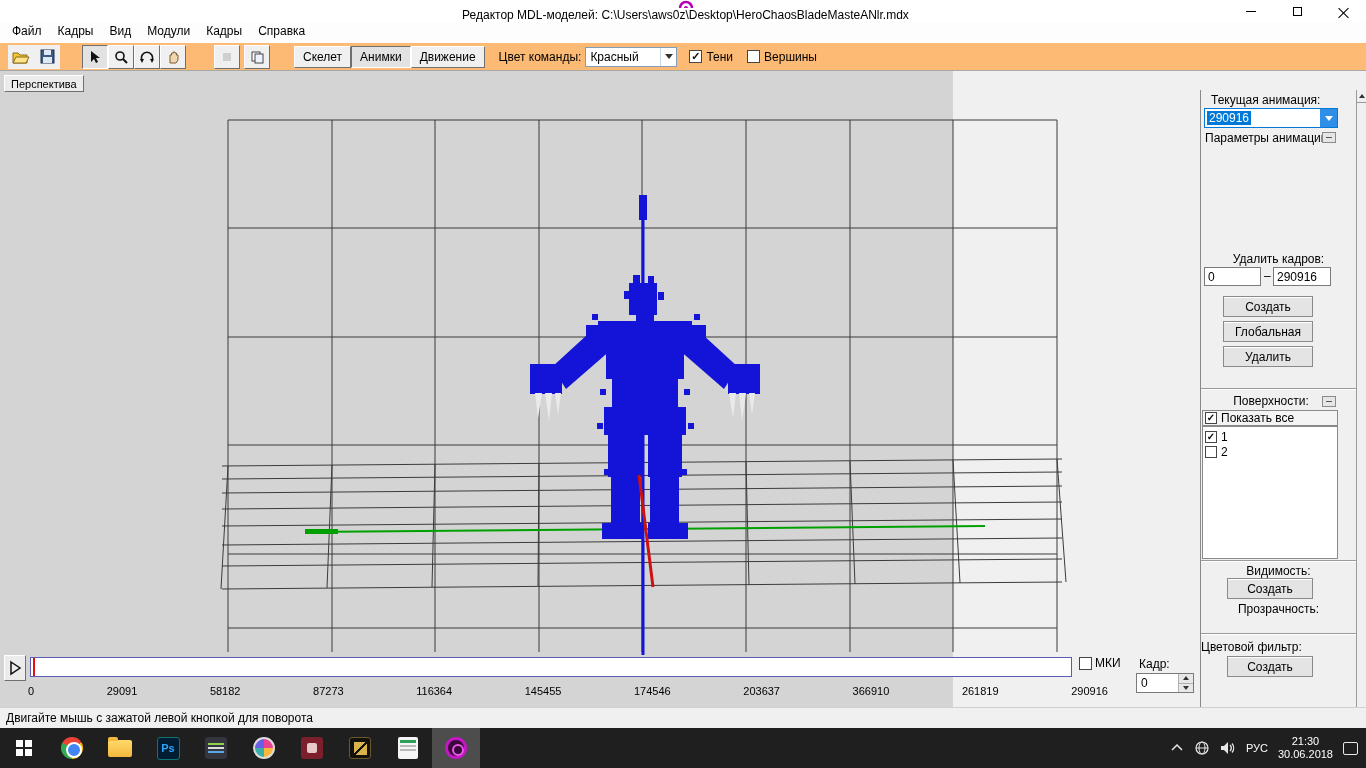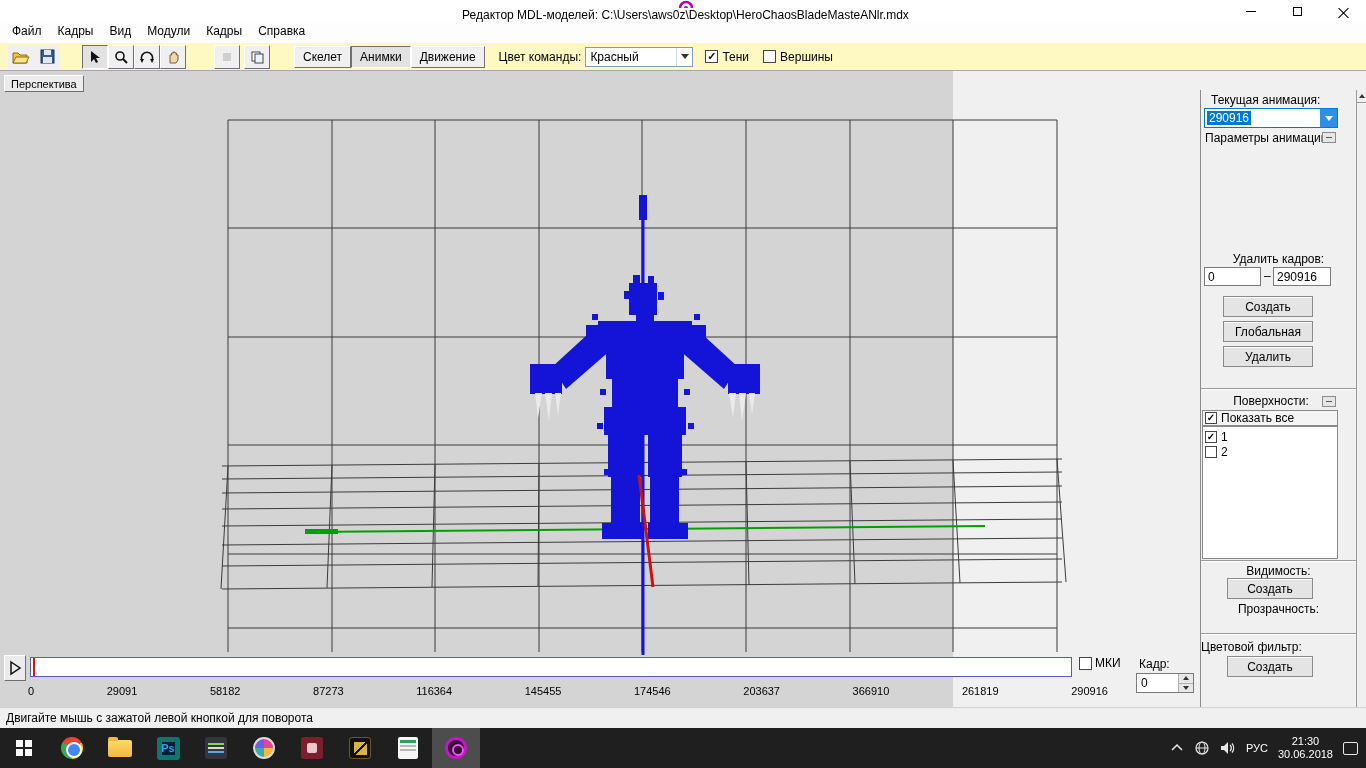--- a/index.html
+++ b/index.html
@@ -18,21 +18,21 @@
   .close-glyph { position:relative; width:11px; height:11px; }
   .close-glyph::before,.close-glyph::after { content:""; position:absolute; left:5px; top:0; width:1px; height:14px; background:#000; }
   .close-glyph::before { transform:rotate(45deg); }
   .close-glyph::after { transform:rotate(-45deg); }
 
   
   #menubar { left:0; top:22px; width:1366px; height:21px; background:#fdfdfd; display:flex; padding-left:4px; }
   .menu-item { padding:2px 8px; }
 
   
-  #toolbar { left:0; top:43px; width:1366px; height:28px; background:#fef9c3; border-bottom:1px solid #a8a8a8; display:flex; align-items:center; }
+  #toolbar { left:0; top:43px; width:1366px; height:28px; background:#fdba74; border-bottom:1px solid #a8a8a8; display:flex; align-items:center; }
   .icon-btn { width:26px; height:24px; display:flex; align-items:center; justify-content:center; background:#f0f0f0; }
   .bordered { border:1px solid; border-color:#ffffff #6f6f6f #6f6f6f #ffffff; }
   .pressed  { border:1px solid; border-color:#6f6f6f #ffffff #ffffff #6f6f6f; background:#e2e2e2; }
   .txt-btn { height:22px; padding:0 8px; display:flex; align-items:center; background:#f0f0f0; border:1px solid; border-color:#ffffff #6f6f6f #6f6f6f #ffffff; font-size:12px; }
   .txt-btn.pressed { border-color:#6f6f6f #ffffff #ffffff #6f6f6f; background:#e2e2e2; }
   .cb { width:13px; height:13px; background:#fff; border:1px solid #454545; display:inline-flex; align-items:center; justify-content:center; font-size:11px; line-height:1; font-weight:bold; color:#101010; }
   .combo { height:20px; background:#fff; border:1px solid #7f9db9; display:flex; align-items:center; position:relative; }
   .combo .combo-text { padding-left:4px; flex:1; }
   .combo .combo-arrow { width:16px; height:100%; display:flex; align-items:center; justify-content:center; border-left:1px solid #c8d8e8; }
   .tri-down { width:0; height:0; border-left:4px solid transparent; border-right:4px solid transparent; border-top:5px solid #333; }
@@ -84,21 +84,21 @@
   
   #taskbar { left:0; top:728px; width:1366px; height:40px; background:#1f1f1f; display:flex; align-items:center; color:#fff; }
   .tb-slot { width:48px; height:40px; display:flex; align-items:center; justify-content:center; }
   .tb-slot.active { background:#4d4d4d; }
   .win-logo { display:grid; grid-template-columns:7px 7px; grid-template-rows:7px 7px; gap:2px; }
   .win-logo i { background:#ffffff; display:block; }
   .chrome-icon { width:22px; height:22px; border-radius:50%; background:conic-gradient(from -60deg, #ea4335 0 120deg, #fbbc05 120deg 240deg, #34a853 240deg 360deg); position:relative; }
   .chrome-icon::after { content:""; position:absolute; left:5px; top:5px; width:12px; height:12px; border-radius:50%; background:#4285f4; border:2px solid #fff; }
   .folder-icon { width:24px; height:17px; background:linear-gradient(#ffd96b,#f4b83d); border-radius:2px; position:relative; }
   .folder-icon::before { content:""; position:absolute; left:0; top:-3px; width:10px; height:4px; background:#f4b83d; border-radius:2px 2px 0 0; }
-  .ps-icon { width:23px; height:23px; background:#001d33; border:5px solid #0f766e; border-radius:3px; color:#2fa3f7; font-weight:bold; font-size:11px; display:flex; align-items:center; justify-content:center; }
+  .ps-icon { width:23px; height:23px; background:#001d33; border:1px solid #0f766e; border-radius:3px; color:#2fa3f7; font-weight:bold; font-size:11px; display:flex; align-items:center; justify-content:center; }
   .editor-icon { width:22px; height:22px; background:#35353f; border-radius:3px; display:flex; flex-direction:column; justify-content:center; gap:2px; padding:3px; }
   .editor-icon i { display:block; height:2px; background:#8fd14f; }
   .editor-icon i:nth-child(2) { background:#dddddd; }
   .editor-icon i:nth-child(3) { background:#5aa7e8; }
   .palette-icon { width:22px; height:22px; border-radius:50%; background:conic-gradient(#e84393 0 25%, #f6b93b 0 50%, #38ada9 0 75%, #6c5ce7 0 100%); border:2px solid #ddd; }
   .red-icon { width:22px; height:22px; background:#7a1f2b; border-radius:3px; display:flex; align-items:center; justify-content:center; }
   .red-icon i { width:10px; height:10px; background:#e8c8c8; border-radius:2px; }
   .war3-icon { width:22px; height:22px; background:#14100c; border:1px solid #6b5a2e; border-radius:3px; position:relative; }
   .war3-icon::after { content:""; position:absolute; left:4px; top:4px; width:13px; height:13px; background:linear-gradient(135deg,#d8b34a 0 45%, #14100c 45% 55%, #d8b34a 55% 100%); }
   .doc-icon { width:20px; height:22px; background:#f5f5f5; border-radius:2px; display:flex; flex-direction:column; gap:2px; padding:3px 2px; }
@@ -193,21 +193,21 @@
         <rect x="2" y="2" width="8" height="9" fill="#fff" stroke="#444"></rect>
         <rect x="5" y="4" width="8" height="9" fill="#eef4ff" stroke="#444"></rect>
       </svg>
     </div>
 
     <div class="txt-btn" style="margin-left:24px">Скелет</div>
     <div class="txt-btn pressed">Анимки</div>
     <div class="txt-btn">Движение</div>
 
     <span style="margin-left:14px">Цвет команды:</span>
-    <div class="combo" style="width:108px;margin-left:4px">
+    <div class="combo" style="width:92px;margin-left:4px">
       <span class="combo-text">Красный</span>
       <span class="combo-arrow">
           <i class="tri-down"></i>
         </span>
     </div>
 
     <span class="cb" style="margin-left:12px">✓</span>
     <span style="margin-left:4px">Тени</span>
 
     <span class="cb" style="margin-left:14px"></span>

